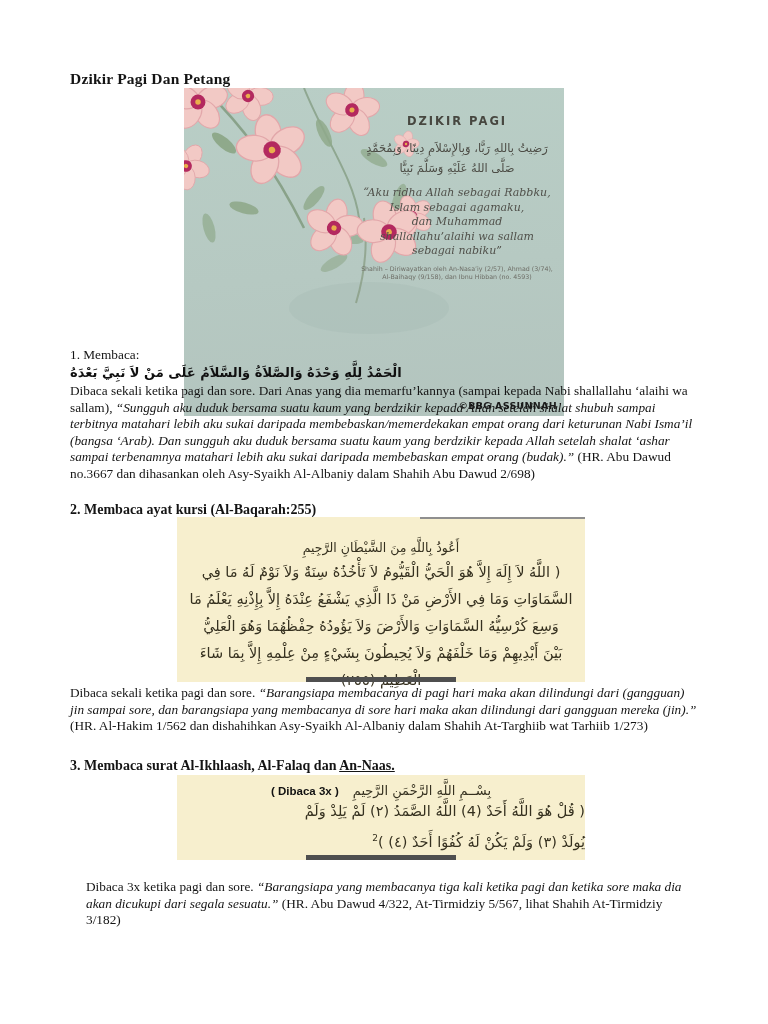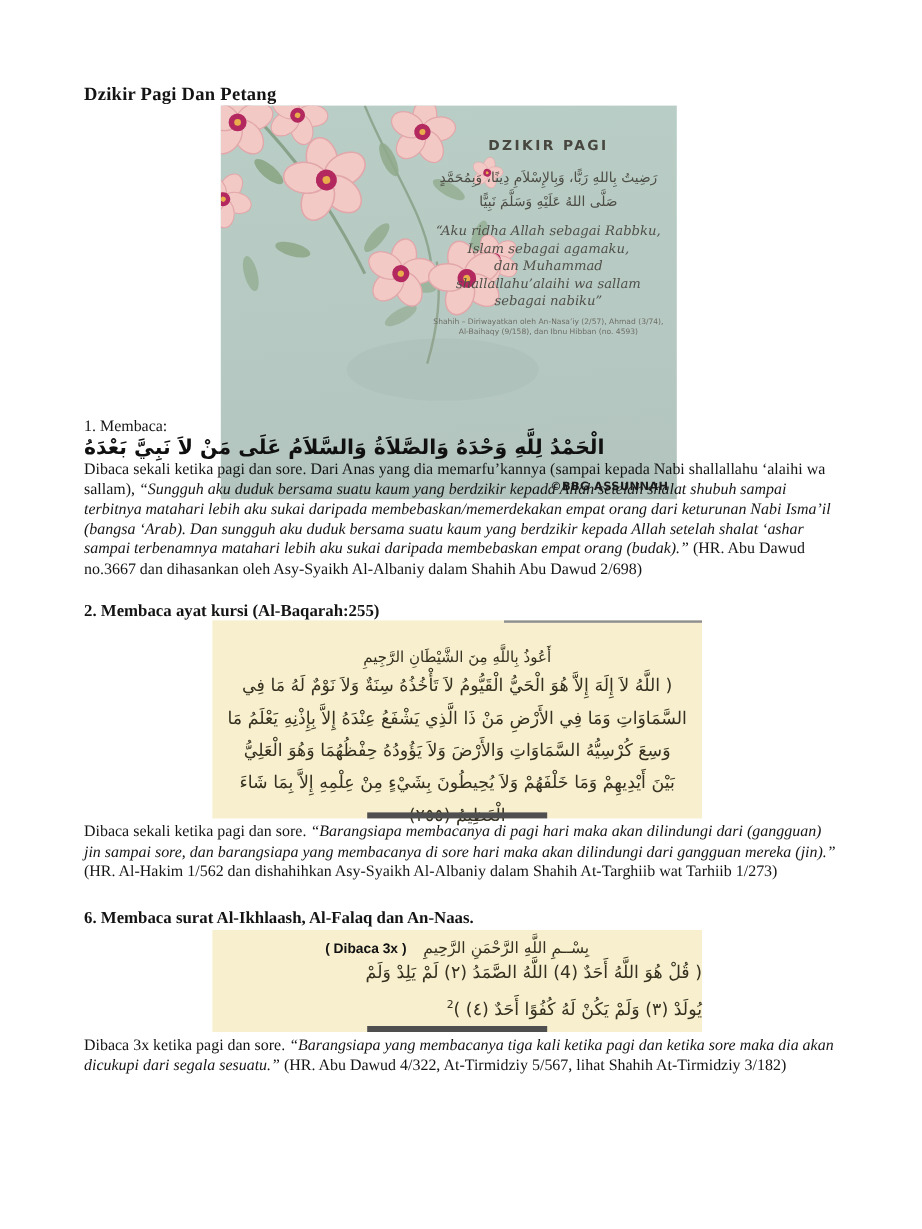--- a/index.html
+++ b/index.html
@@ -37,28 +37,28 @@
     color:#6d6d66;
   }
   .hero-watermark{
     position:absolute;right:7px;bottom:5px;font-family:"DejaVu Sans",sans-serif;
     font-size:9.5px;font-weight:bold;color:#1c1c1c;letter-spacing:.3px;
   }
   
   .tblock{position:absolute;left:70px;width:630px;font-size:13.3px;line-height:16.5px;}
   .membaca-label{font-size:13.3px;}
   .arabic-line{
-    font-family:"DejaVu Sans",sans-serif;font-size:17px;font-weight:bold;
+    font-family:"DejaVu Sans",sans-serif;font-size:13px;font-weight:bold;
     direction:rtl;text-align:left;margin:1px 0 2px 0;color:#101010;
   }
   .para .q{font-style:italic;}
   .sec-heading{
     position:absolute;left:70px;width:630px;font-size:14px;font-weight:bold;
   }
-  .sec-heading .u{}
+  .sec-heading .u{text-decoration:underline;}
   
   .quran-box{
     position:absolute;left:177px;width:408px;background:#f7efce;
     font-family:"DejaVu Sans",sans-serif;color:#35301f;text-align:center;
   }
   .quran-box .taawwudz{font-size:12.5px;padding-top:20px;line-height:22px;}
   .quran-box .ayah{font-size:14.5px;line-height:27px;direction:rtl;}
   .qb2{top:517px;height:165px;}
   .qb2-topline{position:absolute;right:0;top:0;width:165px;height:2px;background:#8f8f8f;}
   .qb3{top:775px;height:85px;text-align:right;}
@@ -162,29 +162,29 @@
     <div class="ayah">وَسِعَ كُرْسِيُّهُ السَّمَاوَاتِ وَالأَرْضَ وَلاَ يَؤُودُهُ حِفْظُهُمَا وَهُوَ الْعَلِيُّ</div>
     <div class="ayah">بَيْنَ أَيْدِيهِمْ وَمَا خَلْفَهُمْ وَلاَ يُحِيطُونَ بِشَيْءٍ مِنْ عِلْمِهِ إِلاَّ بِمَا شَاءَ</div>
     <div class="ayah">الْعَظِيمُ (٢٥٥)</div>
     <div class="bottom-strip"></div>
   </div>
 
   <div class="tblock" style="top:685px;">
     <p class="para" style="margin:0;"><span>Dibaca sekali ketika pagi dan sore. </span><span class="q">“Barangsiapa membacanya di pagi hari maka akan dilindungi dari (gangguan) jin sampai sore, dan barangsiapa yang membacanya di sore hari maka akan dilindungi dari gangguan mereka (jin).”</span><span> (HR. Al-Hakim 1/562 dan dishahihkan Asy-Syaikh Al-Albaniy dalam Shahih At-Targhiib wat Tarhiib 1/273)</span></p>
   </div>
 
-  <div class="sec-heading" style="top:758px;"><span>6. Membaca surat Al-Ikhlaash, Al-Falaq dan </span><span class="u">An-Naas.</span></div>
+  <div class="sec-heading" style="top:758px;"><span>3. Membaca surat Al-Ikhlaash, Al-Falaq dan </span><span class="u">An-Naas.</span></div>
 
   <div class="quran-box qb3">
     <div class="row1">
       <span class="dibaca3x">( Dibaca 3x )</span>
       <span class="bismillah" dir="rtl">بِسْــمِ اللَّهِ الرَّحْمَنِ الرَّحِيمِ</span>
     </div>
     <div class="ayah">( قُلْ هُوَ اللَّهُ أَحَدٌ (4) اللَّهُ الصَّمَدُ (٢) لَمْ يَلِدْ وَلَمْ</div>
     <div class="ayah"><bdi dir="rtl">يُولَدْ (٣) وَلَمْ يَكُنْ لَهُ كُفُوًا أَحَدٌ (٤) )</bdi><sup class="footnote-sup">2</sup></div>
     <div class="bottom-strip"></div>
   </div>
 
   <div class="tblock" style="top:863px;">
-    <p class="para" style="margin:0;"><span>Dibaca 3x ketika pagi dan sore. </span><span class="q">“Barangsiapa yang membacanya tiga kali ketika pagi dan ketika sore maka dia akan dicukupi dari segala sesuatu.”</span><span> (HR. Abu Dawud 4/322, At-Tirmidziy 5/567, lihat Shahih At-Tirmidziy 3/182)</span></p>
+    <p class="para" style="margin:16px;"><span>Dibaca 3x ketika pagi dan sore. </span><span class="q">“Barangsiapa yang membacanya tiga kali ketika pagi dan ketika sore maka dia akan dicukupi dari segala sesuatu.”</span><span> (HR. Abu Dawud 4/322, At-Tirmidziy 5/567, lihat Shahih At-Tirmidziy 3/182)</span></p>
   </div>
 
 </div>
 
 </body></html>

